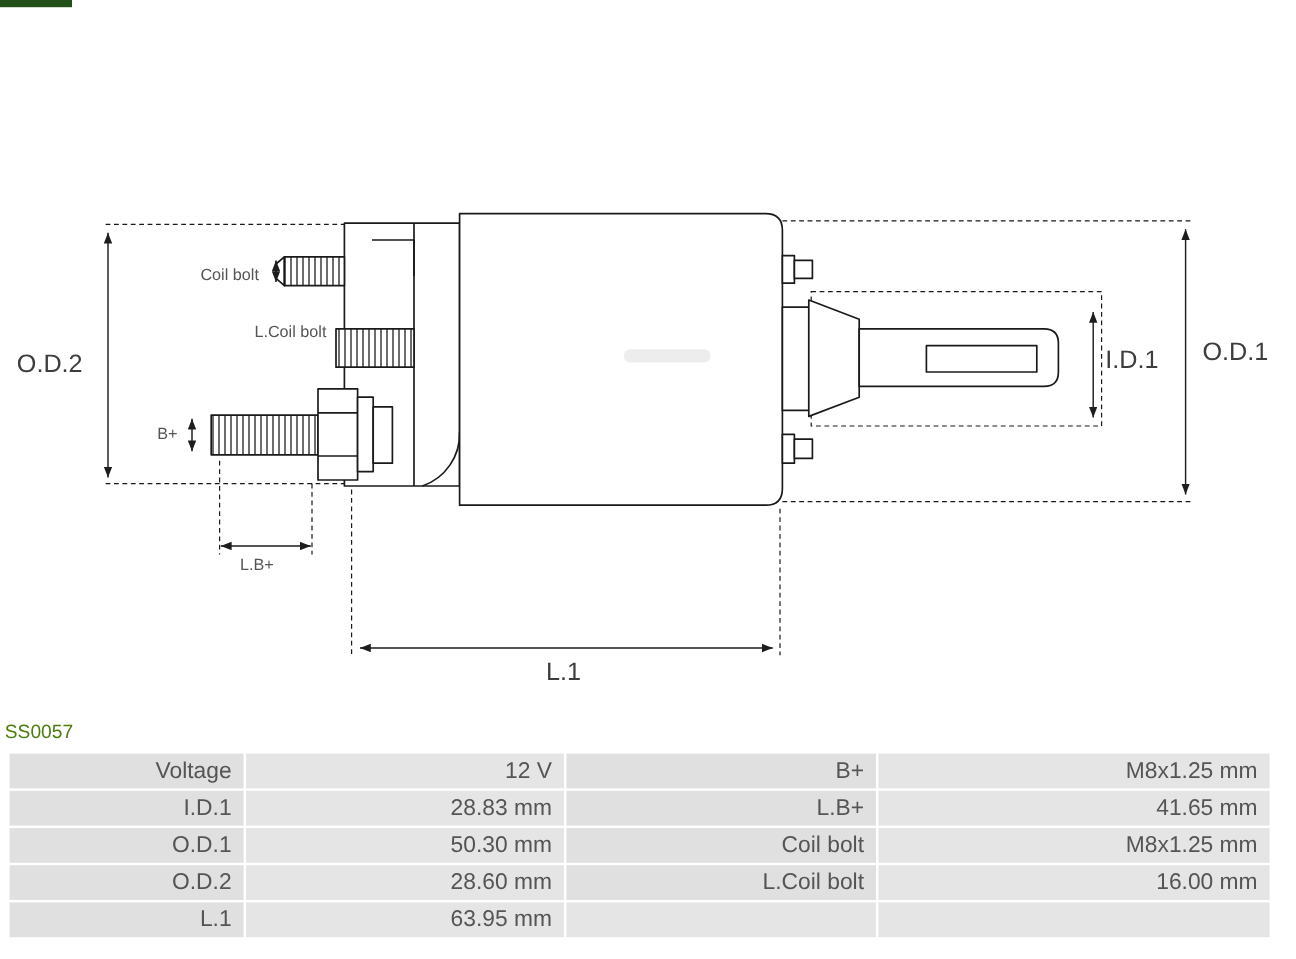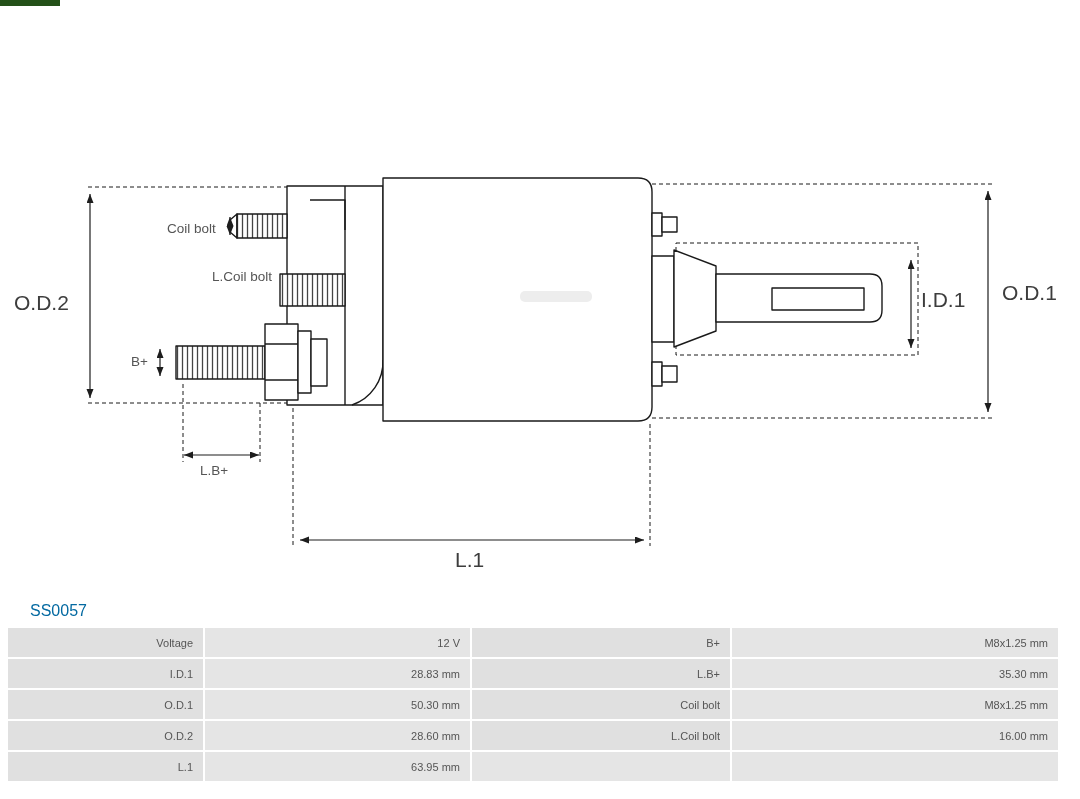--- a/index.html
+++ b/index.html
@@ -19,31 +19,31 @@
   svg { display:block; }
   .dashes line, .dashes rect { stroke:#1a1a1a; stroke-width:1; stroke-dasharray:4 3; }
   .part * { stroke:#1a1a1a; stroke-width:1.4; stroke-linejoin:round; }
   .dims line { stroke:#1d1d1d; stroke-width:1.2; }
   text { font-family:"Liberation Sans", sans-serif; }
   text.lg { font-size:21px; fill:#3d3d3d; }
   text.sm { font-size:13.5px; fill:#555555; }
 
   
   .product-code {
-    margin:6px 0 6px 30px; font-size:16px; color:#0369a1;
+    margin:6px 0 6px 4px; font-size:16px; color:#4d7c0f;
   }
 
   
   table.spec-table {
     border-collapse:separate; border-spacing:2px;
     margin:2px 0 0 6px; width:1052px; table-layout:fixed;
   }
   table.spec-table td {
     height:29px; padding:0 10px 0 0; text-align:right;
-    font-size:11px; color:#555555; vertical-align:middle;
+    font-size:19px; color:#555555; vertical-align:middle;
     white-space:nowrap; overflow:hidden;
   }
   td.lbl { background:#e0e0e0; }
   td.val { background:#e5e5e5; }
 </style>
 </head>
 <body>
 
 <div class="logo-fragment"></div>
 
@@ -144,21 +144,21 @@
     <tr>
       <td class="lbl">Voltage</td>
       <td class="val">12 V</td>
       <td class="lbl">B+</td>
       <td class="val">M8x1.25 mm</td>
     </tr>
     <tr>
       <td class="lbl">I.D.1</td>
       <td class="val">28.83 mm</td>
       <td class="lbl">L.B+</td>
-      <td class="val">35.30 mm</td>
+      <td class="val">41.65 mm</td>
     </tr>
     <tr>
       <td class="lbl">O.D.1</td>
       <td class="val">50.30 mm</td>
       <td class="lbl">Coil bolt</td>
       <td class="val">M8x1.25 mm</td>
     </tr>
     <tr>
       <td class="lbl">O.D.2</td>
       <td class="val">28.60 mm</td>

